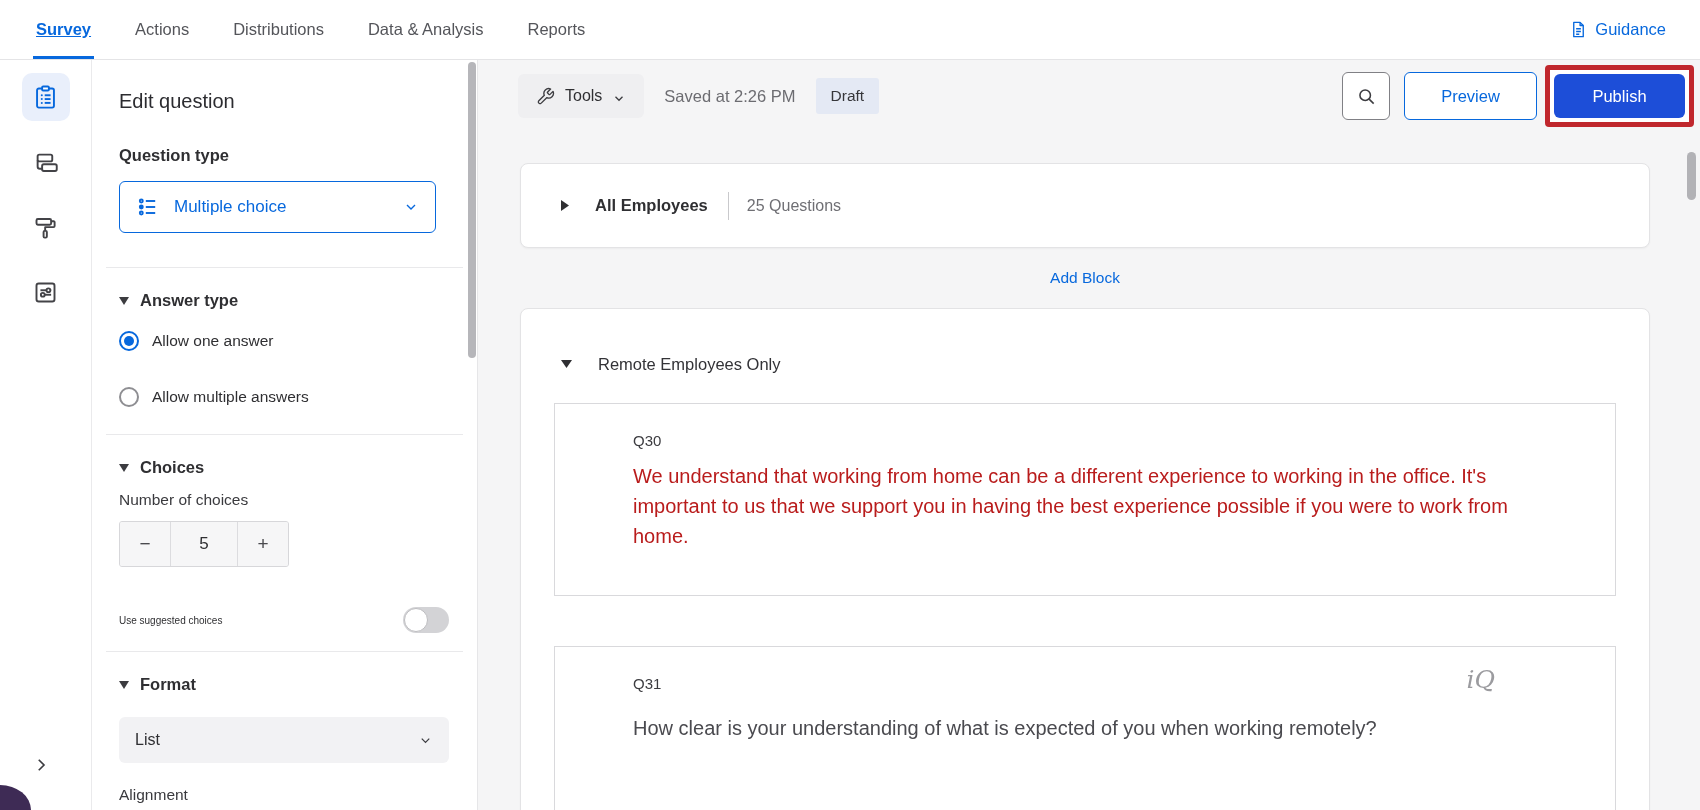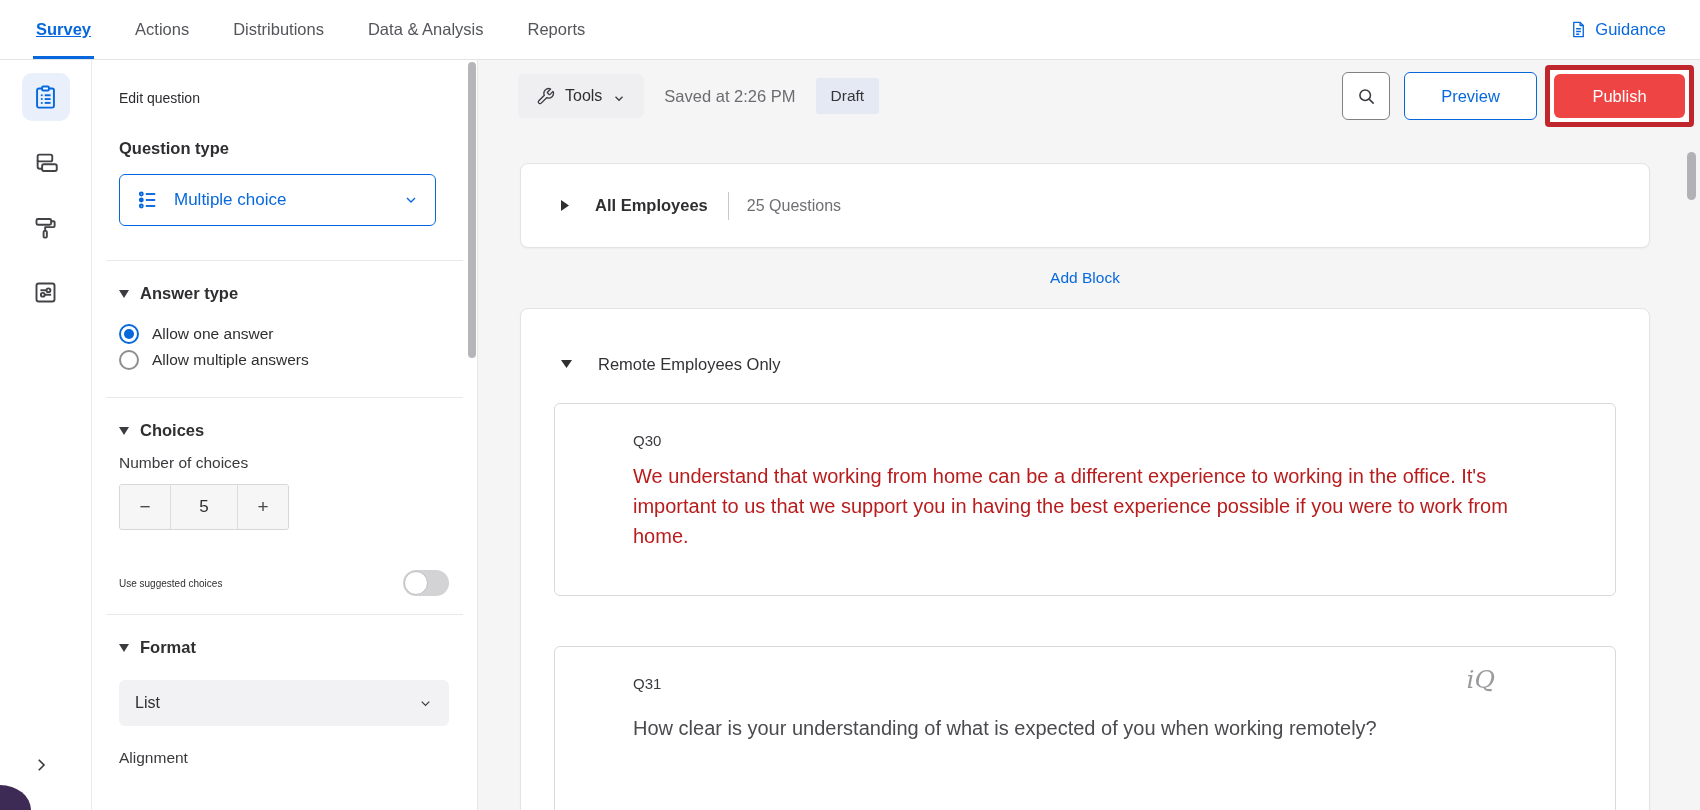--- a/index.html
+++ b/index.html
@@ -28,21 +28,21 @@
   .rail-btn svg { width:27px; height:27px; }
   .rail-btn.active { color:#0768dd; background:#e9effb; }
   .rail-expand { position:absolute; bottom:32px; left:32px; color:#3c3c40; cursor:pointer; }
   .rail-expand svg { width:18px; height:18px; }
   .corner-blob { position:absolute; left:0; bottom:0; width:31px; height:25px;
     background:#3e2b55; border-radius:0 100% 0 0; }
 
   
   .editpanel { width:386px; background:#fff; border-right:1px solid #e6e6e8; position:relative;
     padding:30px 28px 0 27px; flex-shrink:0; }
-  .panel-title { font-size:14px; font-weight:400; color:#2c2c30; }
+  .panel-title { font-size:20px; font-weight:400; color:#2c2c30; }
   .field-heading { font-size:16.5px; font-weight:700; margin-top:33px; }
   .qtype-btn { margin-top:16px; height:52px; width:317px; border:1px solid #0768dd; border-radius:6px;
     display:flex; align-items:center; padding:0 16px; color:#0768dd; cursor:pointer; background:#fff; }
   .qtype-btn .mc-icon { width:24px; height:24px; }
   .qtype-btn .qtype-label { font-size:17px; margin-left:14px; flex:1; text-align:left; }
   .qtype-btn .chev { width:16px; height:16px; }
   .pdivider { border:none; border-top:1px solid #e9e9eb; margin:34px -14px 0 -13px; }
   .section-header { display:flex; align-items:center; gap:11px; margin-top:23px;
     font-size:16.5px; font-weight:700; cursor:pointer; color:#2f2f32; }
   .tri { color:#3c3c40; display:inline-flex; }
@@ -80,37 +80,37 @@
   .draft-badge { margin-left:20px; height:36px; display:flex; align-items:center; padding:0 15px;
     background:#e4e9f4; border-radius:3px; font-size:15.5px; color:#36363a; }
   .toolbar-spacer { flex:1; }
   .search-btn { width:48px; height:48px; border:1px solid #808085; border-radius:6px; background:#fff;
     display:flex; align-items:center; justify-content:center; color:#3c3c40; cursor:pointer; }
   .search-btn svg { width:21px; height:21px; }
   .preview-btn { margin-left:14px; width:133px; height:48px; border:1px solid #0768dd; border-radius:6px;
     background:#fff; color:#0768dd; font-size:16.5px; font-weight:500; cursor:pointer;
     font-family:"Liberation Sans", sans-serif; }
   .publish-wrap { margin-left:8px; border:5px solid #c0272d; border-radius:4px; padding:4px; background:#fff; }
-  .publish-btn { width:131px; height:44px; background:#ef4444; border:none; border-radius:6px;
+  .publish-btn { width:131px; height:44px; background:#1d4ed8; border:none; border-radius:6px;
     color:#fff; font-size:16.5px; font-weight:500; cursor:pointer; font-family:"Liberation Sans", sans-serif; }
   .main-scrollbar { position:absolute; top:92px; right:4px; width:9px; height:48px;
     background:#b2b2b6; border-radius:5px; }
 
   .content { width:1130px; margin-left:42px; }
   .block-card1 { margin-top:31px; height:85px; background:#fff; border:1px solid #e3e3e5;
     border-radius:8px; box-shadow:0 1px 2px rgba(0,0,0,.04); display:flex; align-items:center; padding:0 40px; }
   .block-title { font-size:16.5px; font-weight:700; margin-left:26px; }
   .vdiv { width:1px; height:28px; background:#c9c9cc; margin:0 18px 0 20px; }
   .block-count { font-size:16px; color:#6f6f74; }
   .add-block { text-align:center; margin:21px 0; font-size:15.5px; font-weight:500; color:#0768dd; cursor:pointer; }
   .block-card2 { background:#fff; border:1px solid #e3e3e5; border-radius:8px;
     box-shadow:0 1px 2px rgba(0,0,0,.04); padding:30px 40px 60px 40px; height:600px; }
   .block2-header { display:flex; align-items:center; height:50px; }
   .block2-title { font-size:16.5px; color:#333337; margin-left:26px; }
-  .qcard { border:1px solid #d9d9dc; border-radius:6px; background:#fff; margin:0 -7px 0 -7px;
+  .qcard { border:1px solid #d9d9dc; border-radius:0; background:#fff; margin:0 -7px 0 -7px;
     padding:28px 76px 44px 78px; position:relative; }
   .qcard.q31 { margin-top:50px; height:400px; }
   .qid { font-size:15px; color:#3c3c40; }
   .qtext-bold { margin-top:12px; font-size:20px; font-weight:400; line-height:30px; color:#b91c1c; max-width:900px; }
   .qtext { margin-top:22px; font-size:20px; line-height:28px; color:#4a4a4f; }
   .iq-badge { position:absolute; top:18px; right:120px; font-family:"DejaVu Serif", serif;
     font-style:italic; font-size:25px; color:#9b9b9f; }
   .scale-row { display:flex; margin-top:30px; }
   .scale-opt { flex:1; display:flex; flex-direction:column; align-items:center; }
   .scale-label { font-size:15.5px; color:#3c3c40; }
@@ -224,21 +224,21 @@
           <svg width="10" height="8" viewBox="0 0 10 8">
             <path d="M0 0h10L5 8z" fill="currentColor"></path>
           </svg>
         </span>
       <span>Answer type</span>
     </div>
     <div class="radio-row">
       <span class="radio checked"></span>
       <span class="radio-label">Allow one answer</span>
     </div>
-    <div class="radio-row" style="margin-top:6px;">
+    <div class="radio-row" style="margin-top:36px;">
       <span class="radio"></span>
       <span class="radio-label">Allow multiple answers</span>
     </div>
 
     <hr class="pdivider" style="margin-top:27px;">
 
     <div class="section-header">
       <span class="tri">
           <svg width="10" height="8" viewBox="0 0 10 8">
             <path d="M0 0h10L5 8z" fill="currentColor"></path>

